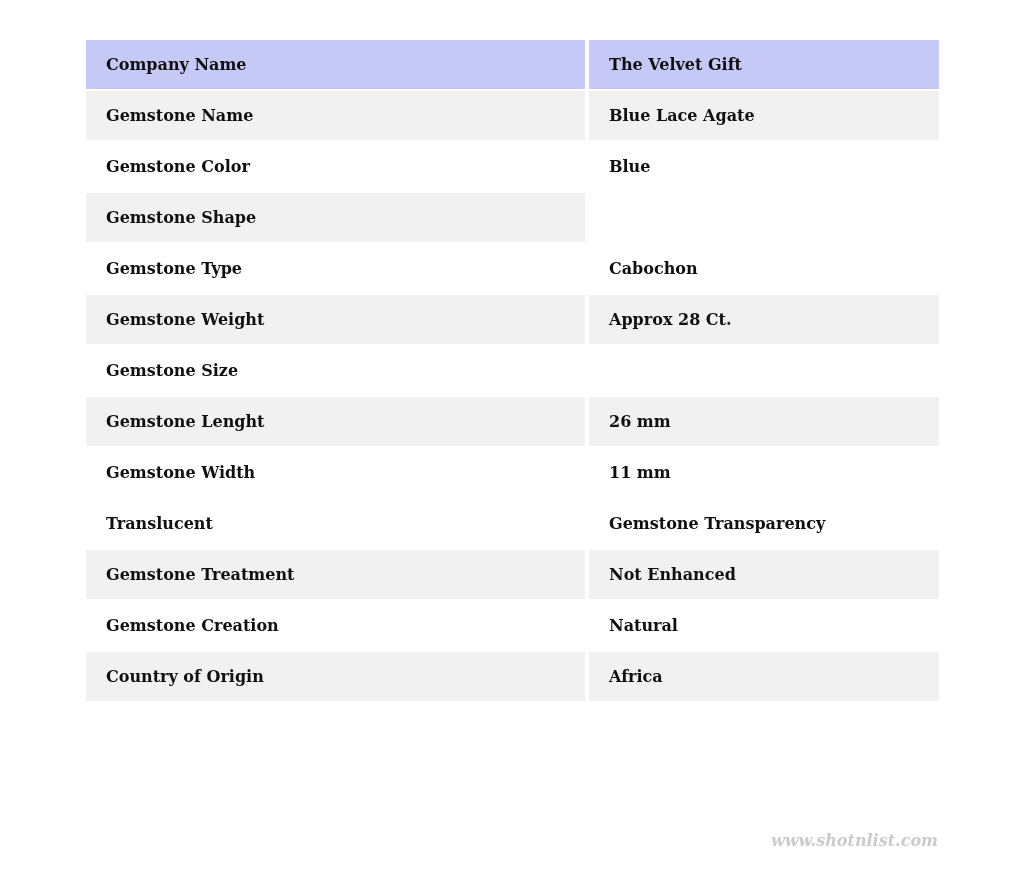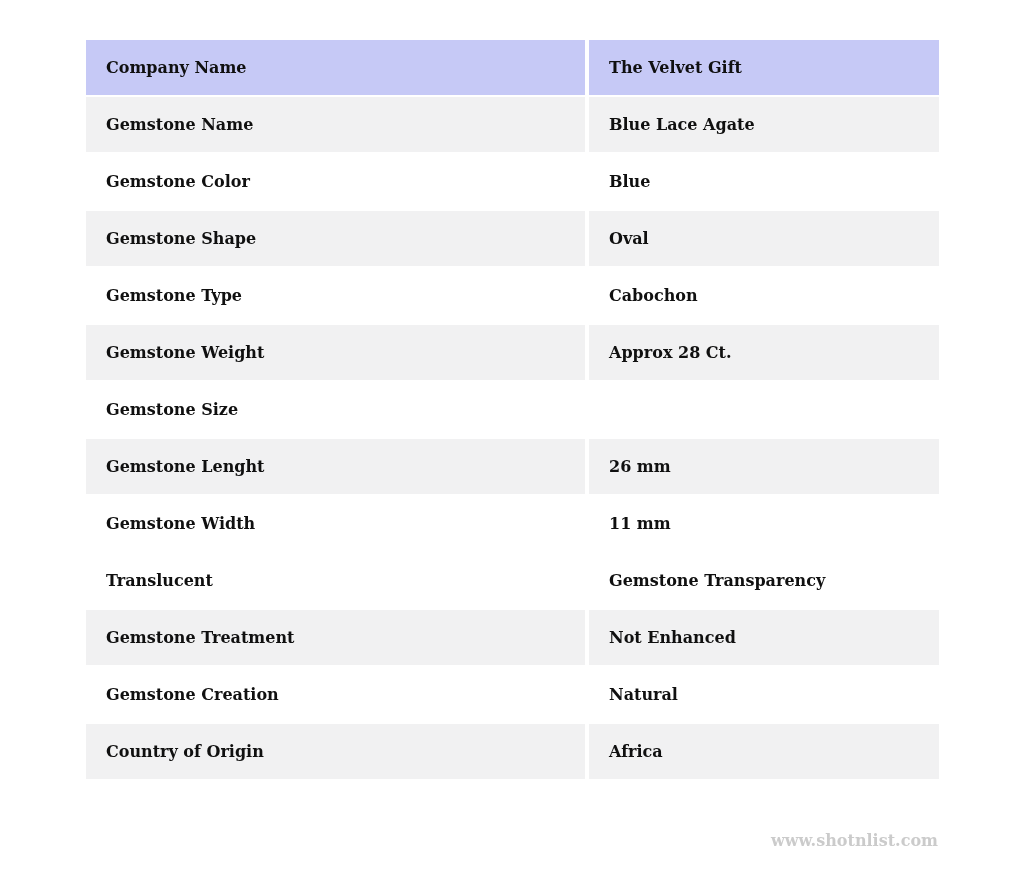--- a/index.html
+++ b/index.html
@@ -22,21 +22,21 @@
     display: flex;
     flex-direction: column;
     gap: 2px;
   }
   .row {
     display: grid;
     grid-template-columns: 499px 350px;
     column-gap: 4px;
   }
   .cell {
-    height: 55px;
+    height: 49px;
     display: flex;
     align-items: center;
     padding: 0 10px 0 20px;
     box-sizing: border-box;
     font-weight: bold;
     font-size: 16px;
     color: #101010;
     background: #ffffff;
     white-space: nowrap;
     overflow: hidden;
@@ -49,20 +49,21 @@
     padding-left: 20px;
   }
   .watermark {
     position: absolute;
     right: 86px;
     top: 831px;
     font-weight: bold;
     font-size: 16px;
     color: #cbcbcb;
     font-family: "DejaVu Serif", serif;
+    font-style: italic;
   }
 </style>
 </head>
 <body>
 
 <div class="table-wrap">
   <div class="row header">
     <div class="cell">Company Name</div>
     <div class="cell">The Velvet Gift</div>
   </div>
@@ -70,21 +71,20 @@
 <div class="row body alt">
     <div class="cell">Gemstone Name</div>
     <div class="cell">Blue Lace Agate</div>
   </div>
     <div class="row body">
     <div class="cell">Gemstone Color</div>
     <div class="cell">Blue</div>
   </div>
     <div class="row body alt">
     <div class="cell">Gemstone Shape</div>
-    <div class="cell">Oval</div>
   </div>
     <div class="row body">
     <div class="cell">Gemstone Type</div>
     <div class="cell">Cabochon</div>
   </div>
     <div class="row body alt">
     <div class="cell">Gemstone Weight</div>
     <div class="cell">Approx 28 Ct.</div>
   </div>
     <div class="row body">

